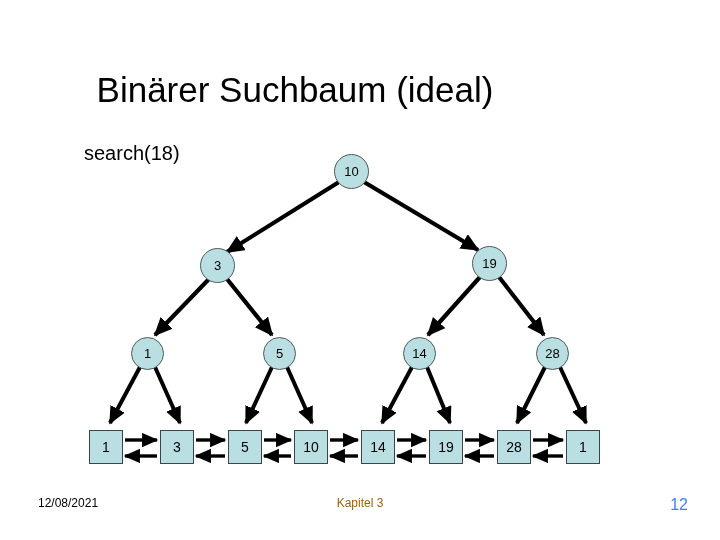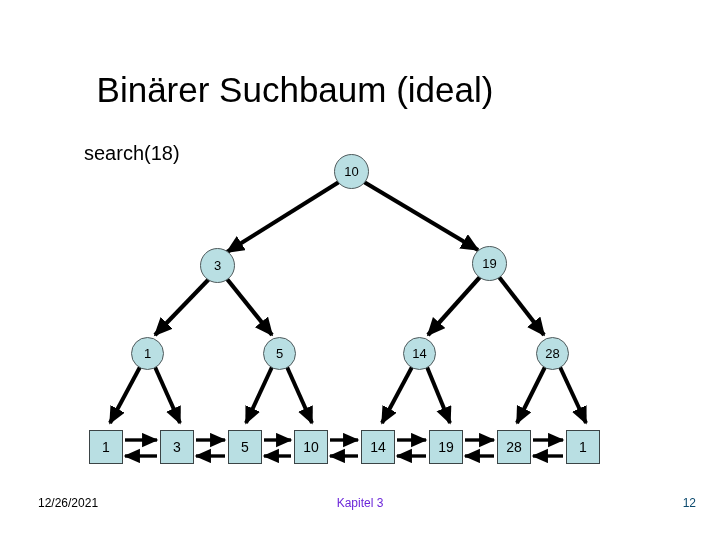--- a/index.html
+++ b/index.html
@@ -82,29 +82,29 @@
     color: #000000;
     white-space: nowrap;
   }
   #footer-center {
     position: absolute;
     left: 0;
     top: 496px;
     width: 720px;
     text-align: center;
     font-size: 12px;
-    color: #6d28d9;
+    color: #a16207;
     white-space: nowrap;
   }
   #footer-page {
     position: absolute;
-    right: 24px;
+    right: 32px;
     top: 496px;
-    font-size: 12px;
-    color: #0c4a6e;
+    font-size: 16px;
+    color: #3b82f6;
     white-space: nowrap;
   }
 </style>
 </head>
 <body>
 
 <div id="slide">
 
   <h1 id="slide-title">Binärer Suchbaum (ideal)</h1>
 
@@ -179,17 +179,17 @@
 
   <div class="node-square" style="left:89px; top:430px; width:34px; height:34px;">1</div>
   <div class="node-square" style="left:160px; top:430px; width:34px; height:34px;">3</div>
   <div class="node-square" style="left:228px; top:430px; width:34px; height:34px;">5</div>
   <div class="node-square" style="left:294px; top:430px; width:34px; height:34px;">10</div>
   <div class="node-square" style="left:361px; top:430px; width:34px; height:34px;">14</div>
   <div class="node-square" style="left:429px; top:430px; width:34px; height:34px;">19</div>
   <div class="node-square" style="left:497px; top:430px; width:34px; height:34px;">28</div>
   <div class="node-square" style="left:566px; top:430px; width:34px; height:34px;">1</div>
 
-  <div id="footer-date">12/26/2021</div>
+  <div id="footer-date">12/08/2021</div>
   <div id="footer-center">Kapitel 3</div>
   <div id="footer-page">12</div>
 
 </div>
 
 </body></html>

